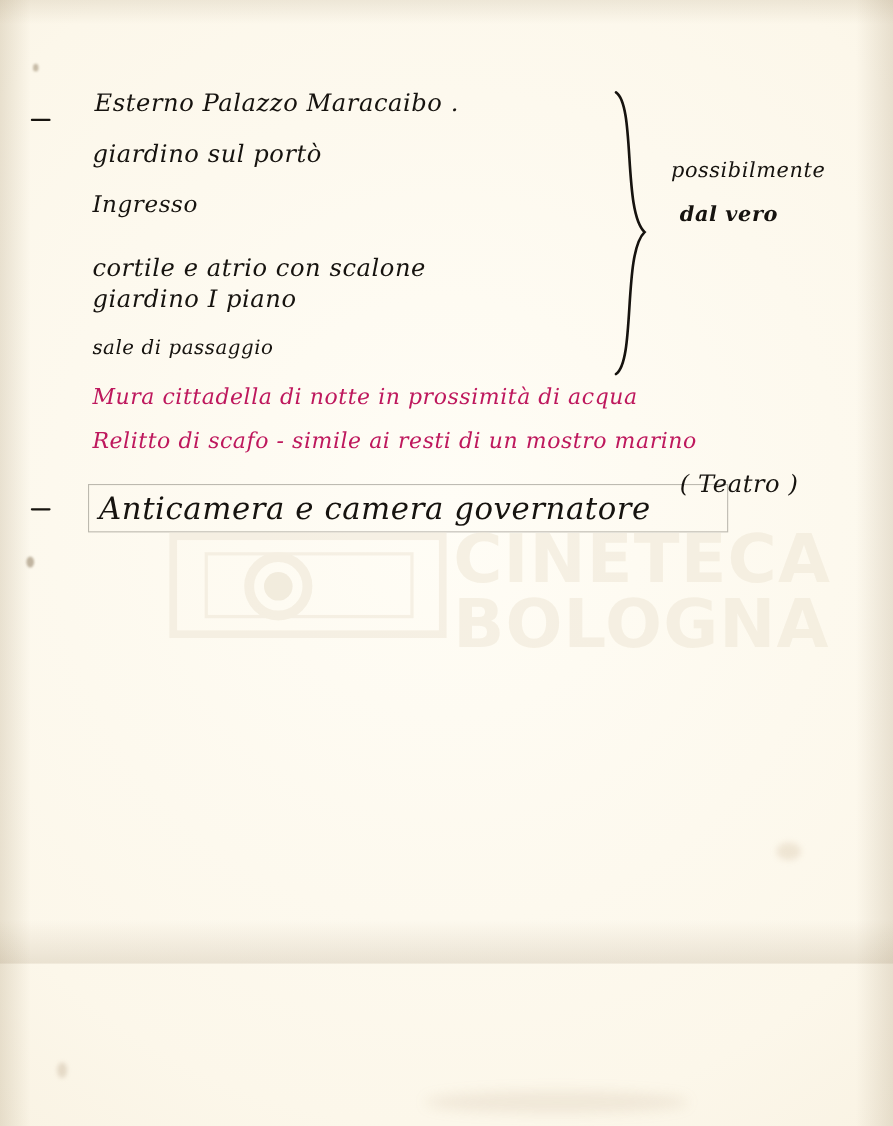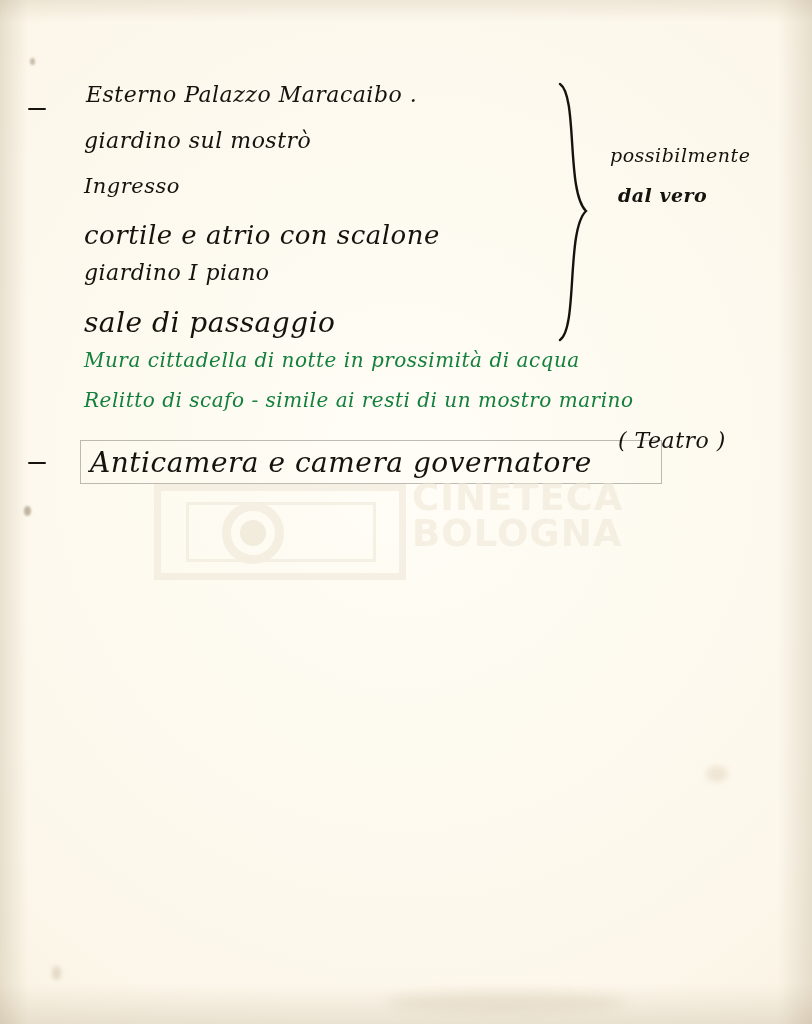--- a/index.html
+++ b/index.html
@@ -11,21 +11,21 @@
     width: 812px;
     height: 1024px;
     overflow: hidden;
     font-family: "DejaVu Sans", sans-serif;
   }
 
   
   #page {
     position: relative;
     width: 812px;
-    height: 1024px;
+    height: 876px;
     background: #fdf9ee;
   }
   
   #paper {
     position: absolute;
     left: 0; top: 0;
     width: 812px; height: 1024px;
     background:
       radial-gradient(ellipse 120% 100% at 50% 45%, #fffdf6 0%, #fcf7ea 55%, #f6eedc 85%, #efe5d0 100%);
   }
@@ -64,21 +64,21 @@
   
   .hand {
     position: absolute;
     font-family: "DejaVu Serif", serif;
     font-style: italic;
     color: #1d1a17;
     white-space: nowrap;
     letter-spacing: 0.5px;
   }
   .ink-dark { color: #16130f; }
-  .ink-light { color: #15803d; }
+  .ink-light { color: #be185d; }
 
   .dash {
     position: absolute;
     background: #17140f;
     height: 2px;
     border-radius: 1px;
   }
 
   
   #brace {
@@ -139,21 +139,21 @@
     border-radius: 50%;
     background: #e9e0cd;
   }
   #wm-text {
     position: absolute;
     left: 262px;
     top: 2px;
     line-height: 0.96;
     font-family: "DejaVu Sans", sans-serif;
     font-weight: bold;
-    font-size: 37px;
+    font-size: 61px;
     letter-spacing: 1px;
     color: #efe7d6;
   }
   #wm-text div { white-space: nowrap; }
 </style>
 </head>
 <body>
 
 <div id="page">
   <div id="paper"></div>
@@ -165,29 +165,29 @@
   <div class="stain" style="left:706px; top:766px; width:22px; height:16px; background:rgba(176,146,100,0.18); filter:blur(3px);"></div>
   <div class="stain" style="left:24px; top:506px; width:7px; height:10px; background:rgba(120,98,66,0.45); filter:blur(1px);"></div>
   <div class="stain" style="left:30px; top:58px; width:5px; height:7px; background:rgba(120,98,66,0.40); filter:blur(1px);"></div>
   <div class="stain" style="left:52px; top:966px; width:9px; height:14px; background:rgba(150,120,80,0.22); filter:blur(2px);"></div>
   <div class="stain" style="left:386px; top:992px; width:240px; height:20px; background:rgba(160,132,92,0.13); filter:blur(6px);"></div>
 
   <div class="dash" style="left:28px; top:108px; width:18px;"></div>
 
   <div class="hand ink-dark" style="left:86px; top:82px; font-size:22px;">Esterno  Palazzo  Maracaibo .</div>
 
-  <div class="hand ink-dark" style="left:84px; top:128px; font-size:22px;">giardino   sul  mostrò</div>
+  <div class="hand ink-dark" style="left:84px; top:128px; font-size:22px;">giardino   sul  portò</div>
 
   <div class="hand ink-dark" style="left:84px; top:174px; font-size:21px;">Ingresso</div>
 
-  <div class="hand ink-dark" style="left:84px; top:220px; font-size:26px;">cortile  e  atrio  con  scalone</div>
+  <div class="hand ink-dark" style="left:84px; top:232px; font-size:22px;">cortile  e  atrio  con  scalone</div>
 
   <div class="hand ink-dark" style="left:84px; top:260px; font-size:22px;">giardino  I  piano</div>
 
-  <div class="hand ink-dark" style="left:84px; top:306px; font-size:28px;text-align:right;">sale  di  passaggio</div>
+  <div class="hand ink-dark" style="left:84px; top:306px; font-size:18px;text-align:right;">sale  di  passaggio</div>
 
   <svg id="brace" viewBox="0 0 34 262">
     <path d="M4 2 C22 14, 10 110, 30 129 C10 148, 22 246, 4 258" fill="none" stroke="#16130f" stroke-width="2.4" stroke-linecap="round"></path>
   </svg>
 
   <div class="hand ink-dark" style="left:610px; top:144px; font-size:19px;">possibilmente</div>
   <div class="hand ink-dark" style="left:618px; top:184px; font-size:19px;font-weight:bold;">dal  vero</div>
 
   <div class="hand ink-light" style="left:84px; top:348px; font-size:20px;">Mura  cittadella  di notte  in  prossimità  di  acqua</div>
   <div class="hand ink-light" style="left:84px; top:388px; font-size:20px;">Relitto  di   scafo -  simile  ai resti  di  un  mostro marino</div>

